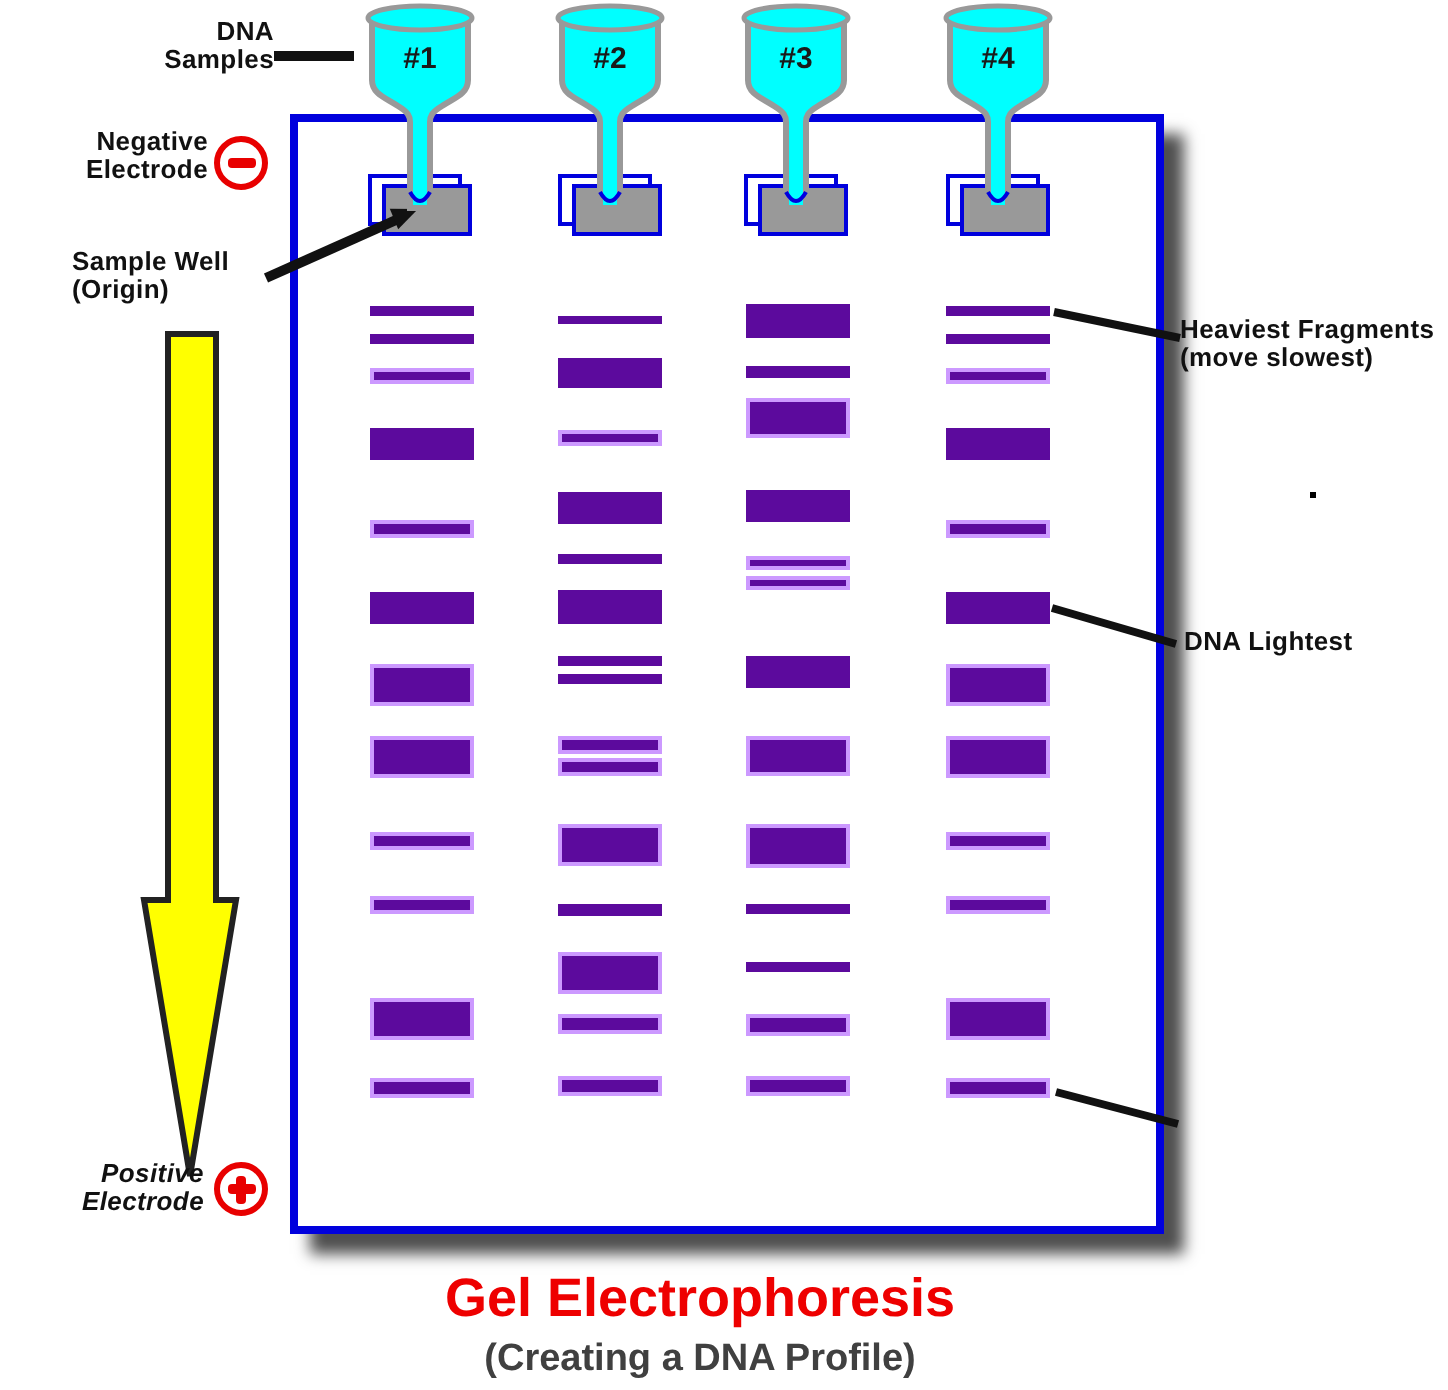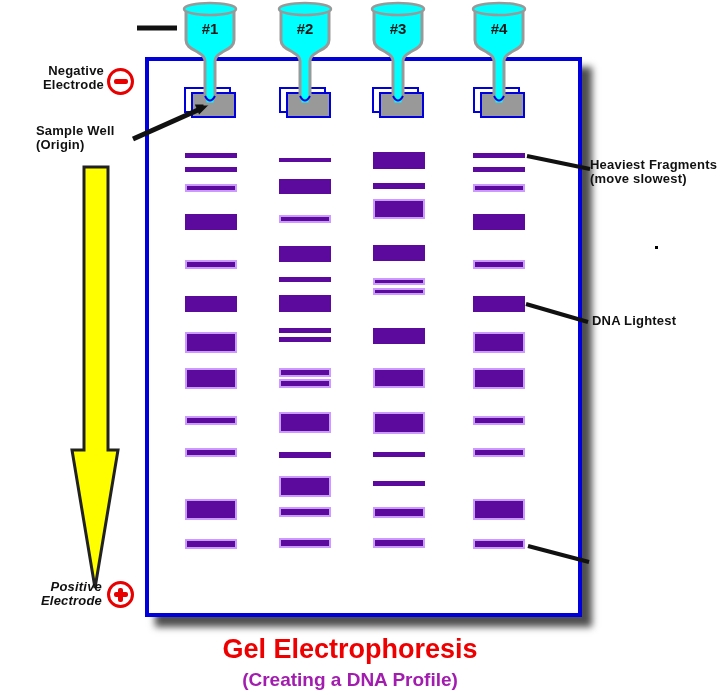--- a/index.html
+++ b/index.html
@@ -31,21 +31,21 @@
   
   .electrode{position:absolute;width:27px;height:27px;border:3.5px solid #e80000;
              border-radius:50%;box-sizing:border-box;background:#fff;}
   .ebar-h{position:absolute;left:50%;top:50%;width:14px;height:5px;margin:-2.5px 0 0 -7px;
           background:#e80000;border-radius:2px;}
   .ebar-v{position:absolute;left:50%;top:50%;width:5px;height:14px;margin:-7px 0 0 -2.5px;
           background:#e80000;border-radius:2px;}
   .title{position:absolute;left:0;top:634px;width:700px;text-align:center;
          font-weight:bold;font-size:27px;color:#ee0000;}
   .subtitle{position:absolute;left:0;top:669px;width:700px;text-align:center;
-            font-weight:bold;font-size:19px;color:#a21caf;}
+            font-weight:bold;font-size:19px;color:#404040;}
   .dot{position:absolute;left:655px;top:246px;width:3px;height:3px;background:#000;}
   svg.overlay{position:absolute;left:0;top:0;}
 </style>
 </head>
 <body>
 
 <div id="stage">
 
   <div class="gel"></div>
 
@@ -164,20 +164,24 @@
     </div>
 
   <div class="electrode" style="left:107px;top:68px;">
     <div class="ebar-h"></div>
   </div>
   <div class="electrode" style="left:107px;top:581px;">
     <div class="ebar-h"></div>
     <div class="ebar-v"></div>
   </div>
 
+  <div class="label t-right" style="left:57px;top:9px;width:80px;">
+    <div>DNA</div>
+    <div>Samples</div>
+  </div>
 
   <div class="label t-right" style="left:20px;top:64px;width:84px;">
     <div>Negative</div>
     <div>Electrode</div>
   </div>
 
   <div class="label t-center" style="left:36px;top:124px;width:120px;">
     <div>Sample Well</div>
     <div>(Origin)</div>
   </div>

